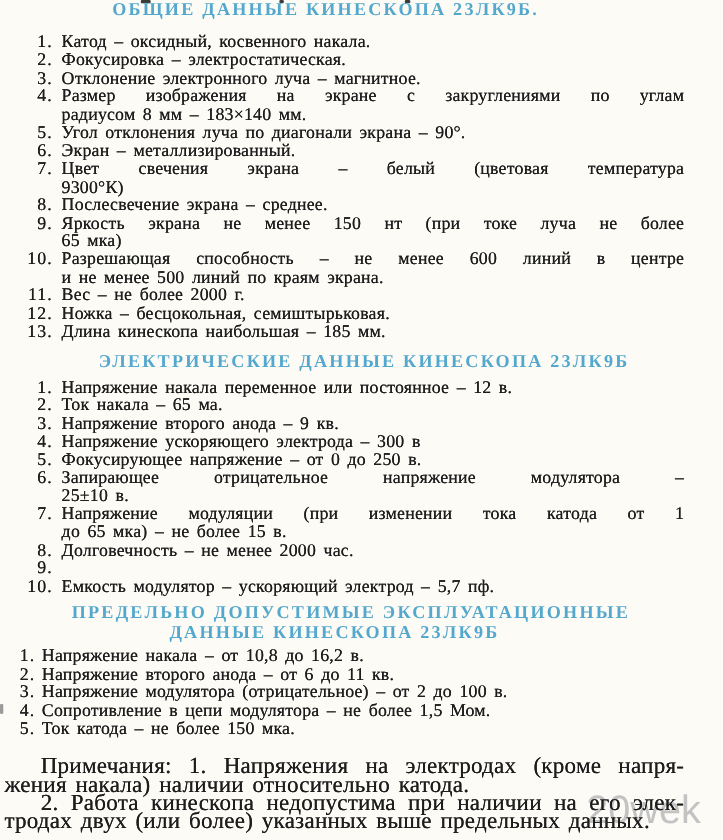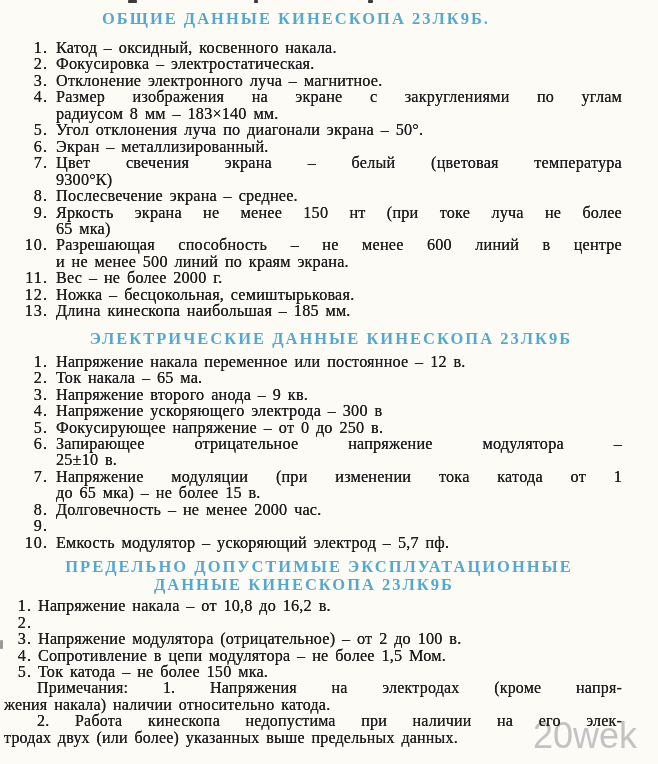--- a/index.html
+++ b/index.html
@@ -8,21 +8,20 @@
     width:658px;height:764px;
     background:var(--paper,#fcfbf6);
     font-family:"Liberation Serif",serif;
     color:var(--ink,#1d1d1d);
     overflow:hidden;
     margin:0 auto;
   }
   .content{
     position:relative;
     z-index:1;
-    padding-top:10px;
     text-shadow:0 0 .5px currentColor;
   }
   
   .title{
     font-weight:bold;
     color:var(--accent,#3f9dc8);
     font-size:16.5px;
     line-height:18px;
     letter-spacing:2px;
     text-align:center;
@@ -48,24 +47,24 @@
   .item{display:flex}
   .num{flex:none;text-align:right;letter-spacing:1px}
   .sec0 .num,.sec1 .num{width:48px}
   .sec0 .itext,.sec1 .itext{margin-left:8px;width:566px}
   .sec2 .num{width:32px}
   .sec2 .itext{margin-left:6px;width:584px}
   .tline.fill{text-align:justify;text-align-last:justify}
   .it{}
   
   .notes{
-    margin-top:0;
+    margin-top:18px;
     margin-left:4px;
     width:618px;
-    font-size:16px;
+    font-size:21px;
     line-height:16.45px;
     letter-spacing:.2px;
     word-spacing:2.5px;
   }
   .note-p .tline:first-child{text-indent:33px}
   
   .watermark{
     position:absolute;
     left:533px;top:718px;
     z-index:0;
@@ -121,21 +120,21 @@
           <div class="item">
             <div class="num">4.</div>
             <div class="itext">
               <div class="tline fill"><span>Размер изображения на экране с закруглениями по углам</span></div>
               <div class="tline"><span>радиусом 8 </span><span class="it">мм</span><span> – 183×140 </span><span class="it">мм</span><span>.</span></div>
             </div>
           </div>
           <div class="item">
             <div class="num">5.</div>
             <div class="itext">
-              <div class="tline"><span>Угол отклонения луча по диагонали экрана – 50°.</span></div>
+              <div class="tline"><span>Угол отклонения луча по диагонали экрана – 90°.</span></div>
             </div>
           </div>
           <div class="item">
             <div class="num">6.</div>
             <div class="itext">
               <div class="tline"><span>Экран – металлизированный.</span></div>
             </div>
           </div>
           <div class="item">
             <div class="num">7.</div>
@@ -257,20 +256,23 @@
         </div>
         <div class="list">
           <div class="item">
             <div class="num">1.</div>
             <div class="itext">
               <div class="tline"><span>Напряжение накала – от 10,8 до 16,2 </span><span class="it">в</span><span>.</span></div>
             </div>
           </div>
           <div class="item">
             <div class="num">2.</div>
+            <div class="itext">
+              <div class="tline"><span>Напряжение второго анода – от 6 до 11 </span><span class="it">кв</span><span>.</span></div>
+            </div>
           </div>
           <div class="item">
             <div class="num">3.</div>
             <div class="itext">
               <div class="tline"><span>Напряжение модулятора (отрицательное) – от 2 до 100 </span><span class="it">в</span><span>.</span></div>
             </div>
           </div>
           <div class="item">
             <div class="num">4.</div>
             <div class="itext">

